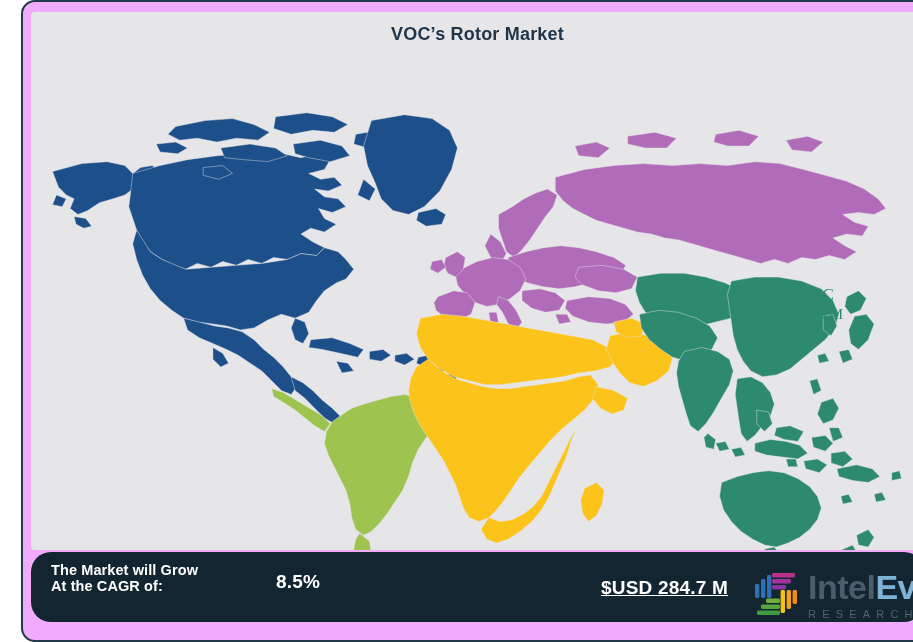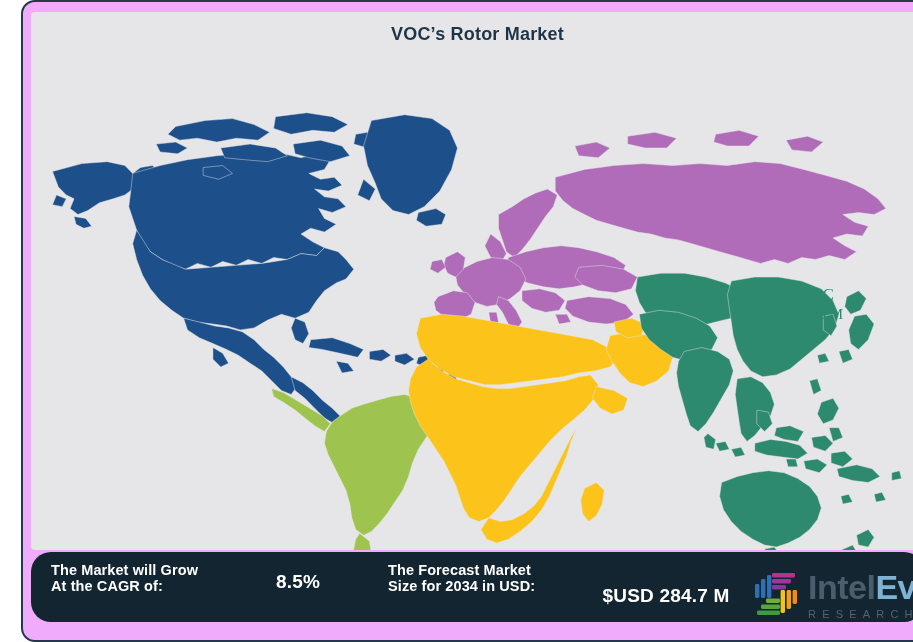--- a/index.html
+++ b/index.html
@@ -88,21 +88,21 @@
     white-space:pre-line;
   }
   .stat .val{
     font-size:19px; font-weight:bold;
     letter-spacing:.2px;
     line-height:1.5;
   }
   #cagr-label{left:20px;}
   #cagr-value{left:245px; top:16px; width:120px; text-align:left;}
   #forecast-label{left:357px;}
-  #forecast-value{left:570px; top:30px; width:130px; text-align:center;}
+  #forecast-value{left:570px; top:22px; width:130px; text-align:left;text-decoration:underline;}
 
   
   .logo{
     position:absolute;
     left:705px; top:6px;
     width:200px; height:74px;
   }
   .logo .mark{
     position:absolute; left:10px; top:6px;
     width:60px; height:60px;
@@ -294,24 +294,20 @@
   <div class="footer">
 
     <div class="stat" id="cagr-label">
       <div class="lbl">The Market will Grow
 At the CAGR of:</div>
     </div>
     <div class="stat" id="cagr-value">
       <div class="val">8.5%</div>
     </div>
 
-    <div class="stat" id="forecast-label">
-      <div class="lbl">The Forecast Market
-Size for 2034 in USD:</div>
-    </div>
     <div class="stat" id="forecast-value">
       <div class="val">$USD 284.7 M</div>
     </div>
 
     <div class="logo">
       <div class="mark">
         <svg viewBox="0 0 60 60" width="60" height="60">
 
           <rect x="9" y="20" width="4.4" height="14" rx="1.4" fill="#2f6fb5"></rect>
           <rect x="15" y="15" width="4.4" height="19" rx="1.4" fill="#2f6fb5"></rect>

